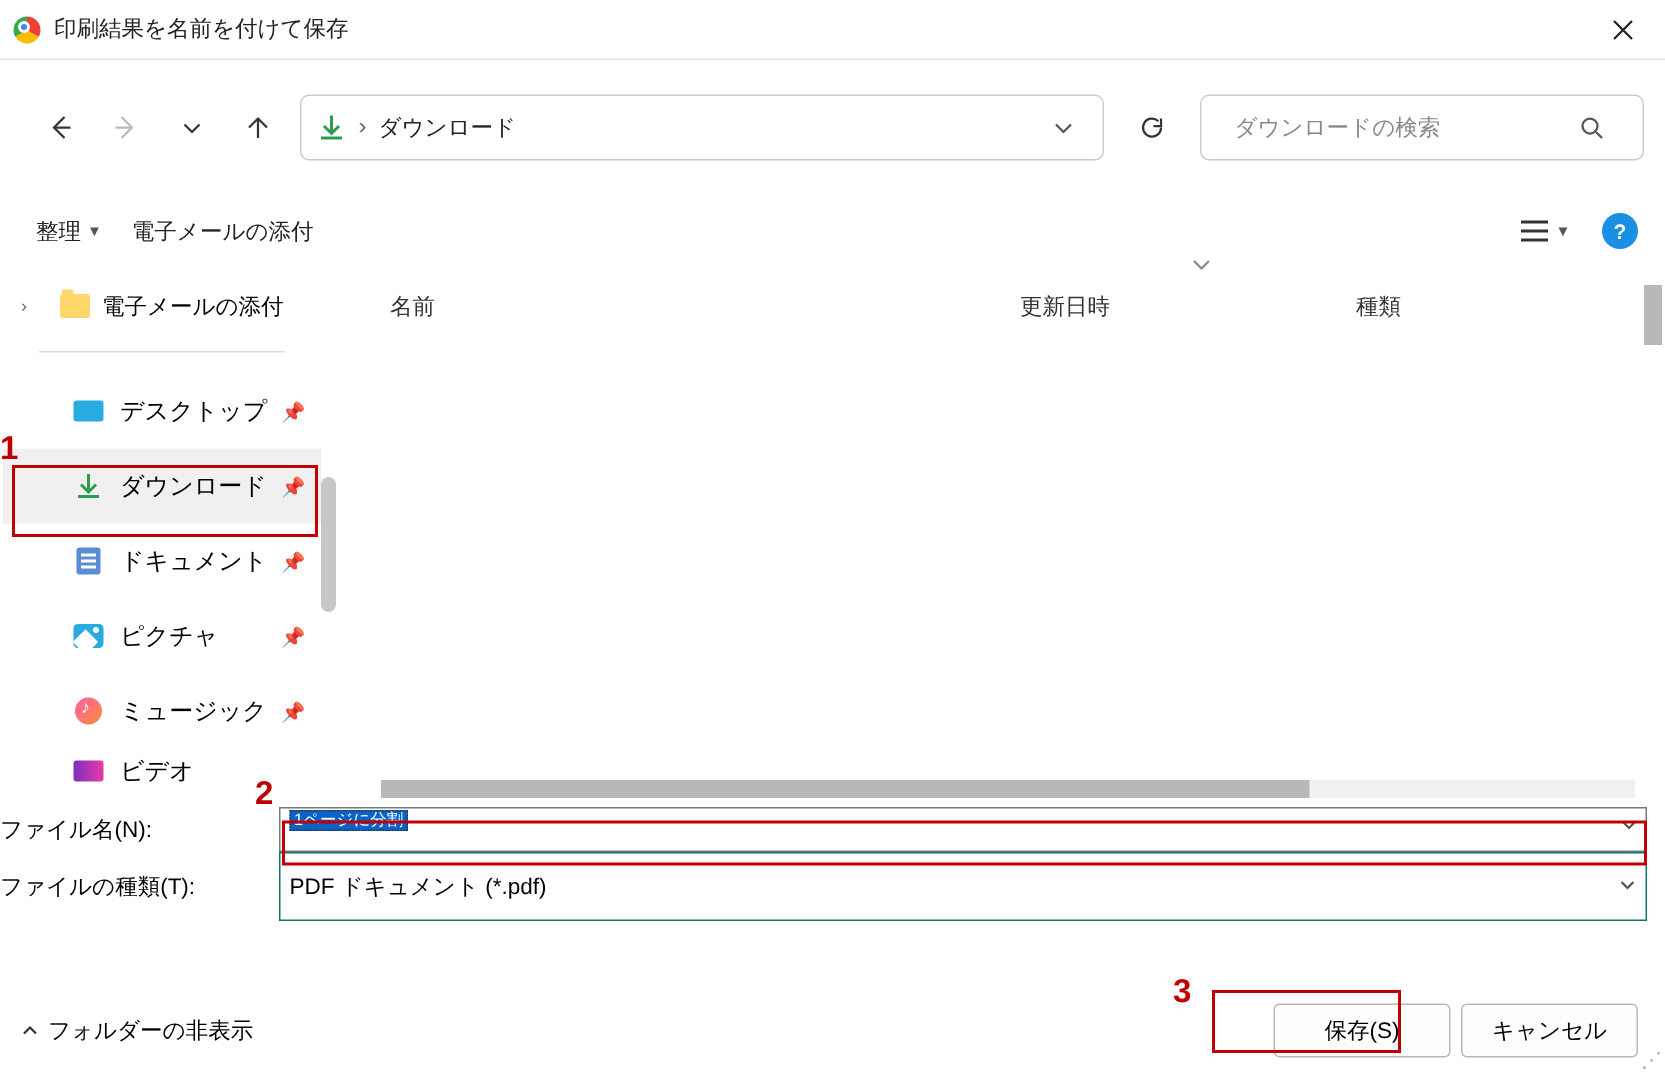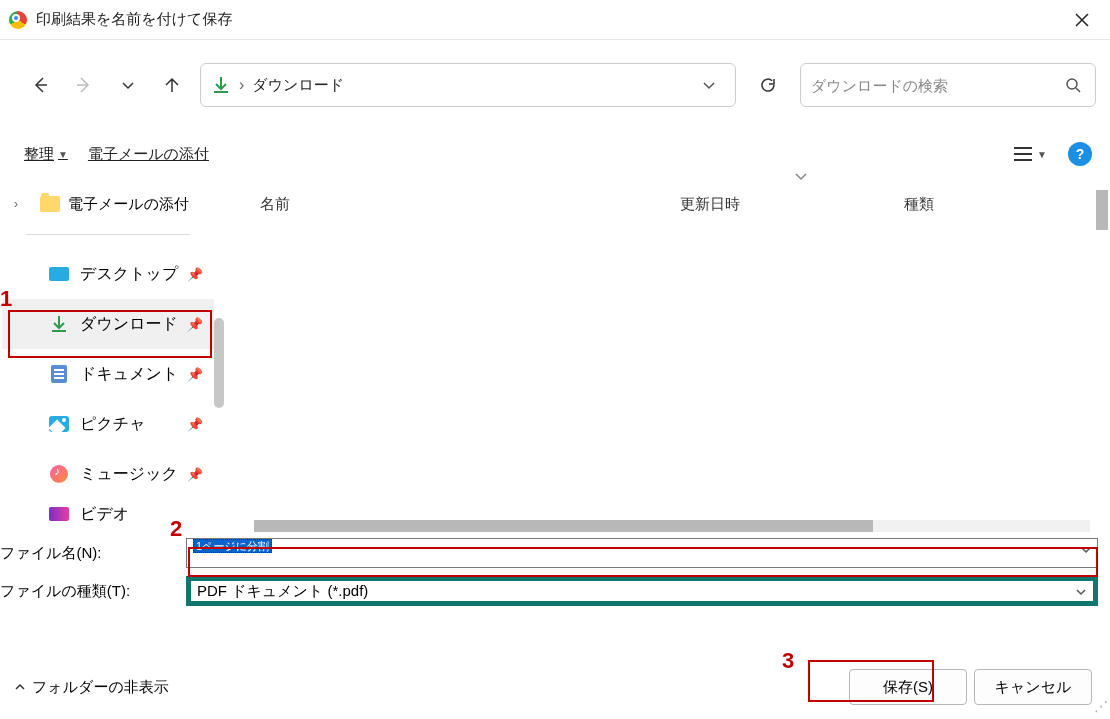--- a/index.html
+++ b/index.html
@@ -15,29 +15,29 @@
     
     
     .navrow { display: flex; align-items: center; gap: 12px; padding: 18px 14px 18px 24px; height: 90px; }
     .nav-btn { width: 32px; height: 32px; display: flex; align-items: center; justify-content: center; color: #555; cursor: pointer; }
     .nav-btn.disabled { color: #bbb; }
     .addressbar { flex: 1; display: flex; align-items: center; height: 44px; border: 1px solid #ccc; border-radius: 6px; padding: 0 10px; gap: 8px; background: #fff; }
     .addr-icon { width: 20px; height: 20px; display: flex; align-items: center; justify-content: center; }
     .addr-text { font-size: 15px; color: #222; }
     .addr-chev { margin-left: auto; width: 32px; height: 32px; display: flex; align-items: center; justify-content: center; color: #666; cursor: pointer; }
     .refresh-btn { width: 40px; height: 40px; display: flex; align-items: center; justify-content: center; cursor: pointer; color: #333; }
-    .searchbox { width: 296px; height: 44px; border: 1px solid #ccc; border-radius: 6px; display: flex; align-items: center; padding: 0 10px; }
+    .searchbox { width: 296px; height: 44px; border: 1px solid #ccc; border-radius: 6px; display: flex; align-items: center; padding: 0 22px; }
     .searchbox input { flex: 1; border: none; outline: none; font-size: 15px; color: #333; }
     .searchbox input::placeholder { color: #888; }
     .search-icon-btn { width: 24px; height: 24px; display: flex; align-items: center; justify-content: center; color: #555; cursor: pointer; }
     
     
     .toolbar { display: flex; align-items: center; padding: 4px 18px 4px 24px; gap: 20px; height: 48px; }
     .tb-btn { font-size: 15px; color: #1a6fd4; cursor: pointer; display: flex; align-items: center; gap: 4px; }
-    .tb-btn.dark { color: #222; text-decoration: underline; }
+    .tb-btn.dark { color: #222; }
     .toolbar .spacer { flex: 1; }
     .view-btn { width: 36px; height: 36px; display: flex; align-items: center; justify-content: center; cursor: pointer; color: #333; }
     .help-btn { width: 24px; height: 24px; border-radius: 50%; background: #1a8fe3; color: #fff; display: flex; align-items: center; justify-content: center; font-size: 14px; font-weight: bold; cursor: pointer; }
     
     
     .main { display: flex; height: 356px; position: relative; }
     .sidebar { width: 216px; padding: 6px 2px 0 2px; position: relative; }
     .sb-row { display: flex; align-items: center; height: 40px; padding-left: 12px; gap: 8px; font-size: 15px; cursor: pointer; position: relative; }
     .sb-chevron { width: 16px; color: #666; font-size: 12px; margin-right: 2px; }
     .sb-folder { width: 20px; height: 16px; background: #ffd76a; border-radius: 2px; position: relative; }
@@ -74,21 +74,21 @@
     .v-scroll-thumb { position: absolute; top: 12px; width: 12px; height: 40px; background: #b8b8b8; }
     
     
     .filearea { padding: 0 12px 0 0; }
     .fa-row { display: flex; align-items: center; height: 38px; }
     .fa-label { width: 186px; padding-right: 10px; font-size: 15px; }
     .fa-input-wrap { flex: 1; position: relative; }
     .fa-input { width: 100%; height: 30px; border: 1px solid #777; padding: 0 24px 0 6px; font-size: 11px; background: #fff; }
     .fa-input .sel { background: #0a63c9; color: #fff; padding: 0 2px; border: 1px dotted #333; }
     .fa-input-chev { position: absolute; right: 6px; top: 6px; color: #666; font-size: 12px; }
-    .fa-select { width: 100%; height: 30px; border: 5px solid #0f766e; padding: 0 24px 0 6px; font-size: 15px; background: #fff; display: flex; align-items: flex-end; position: relative; }
+    .fa-select { width: 100%; height: 46px; border: 1px solid #0f766e; padding: 0 24px 0 6px; font-size: 15px; background: #fff; display: flex; align-items: center; position: relative; }
     .fa-select-chev { position: absolute; right: 6px; color: #666; font-size: 12px; }
     
     
     .footer { position: absolute; bottom: 0; left: 0; right: 0; height: 64px; display: flex; align-items: center; padding: 0 18px 0 14px; gap: 7px; }
     .fold-toggle { font-size: 15px; display: flex; align-items: center; gap: 6px; cursor: pointer; }
     .footer .spacer { flex: 1; }
     .btn { min-width: 118px; height: 36px; border: 1px solid #b8b8b8; background: #fdfdfd; border-radius: 4px; font-size: 15px; cursor: pointer; display: flex; align-items: center; justify-content: center; }
     .resize-grip { position: absolute; right: 2px; bottom: 2px; width: 14px; height: 14px; color: #aaa; font-size: 14px; line-height: 7px; }
     
     

